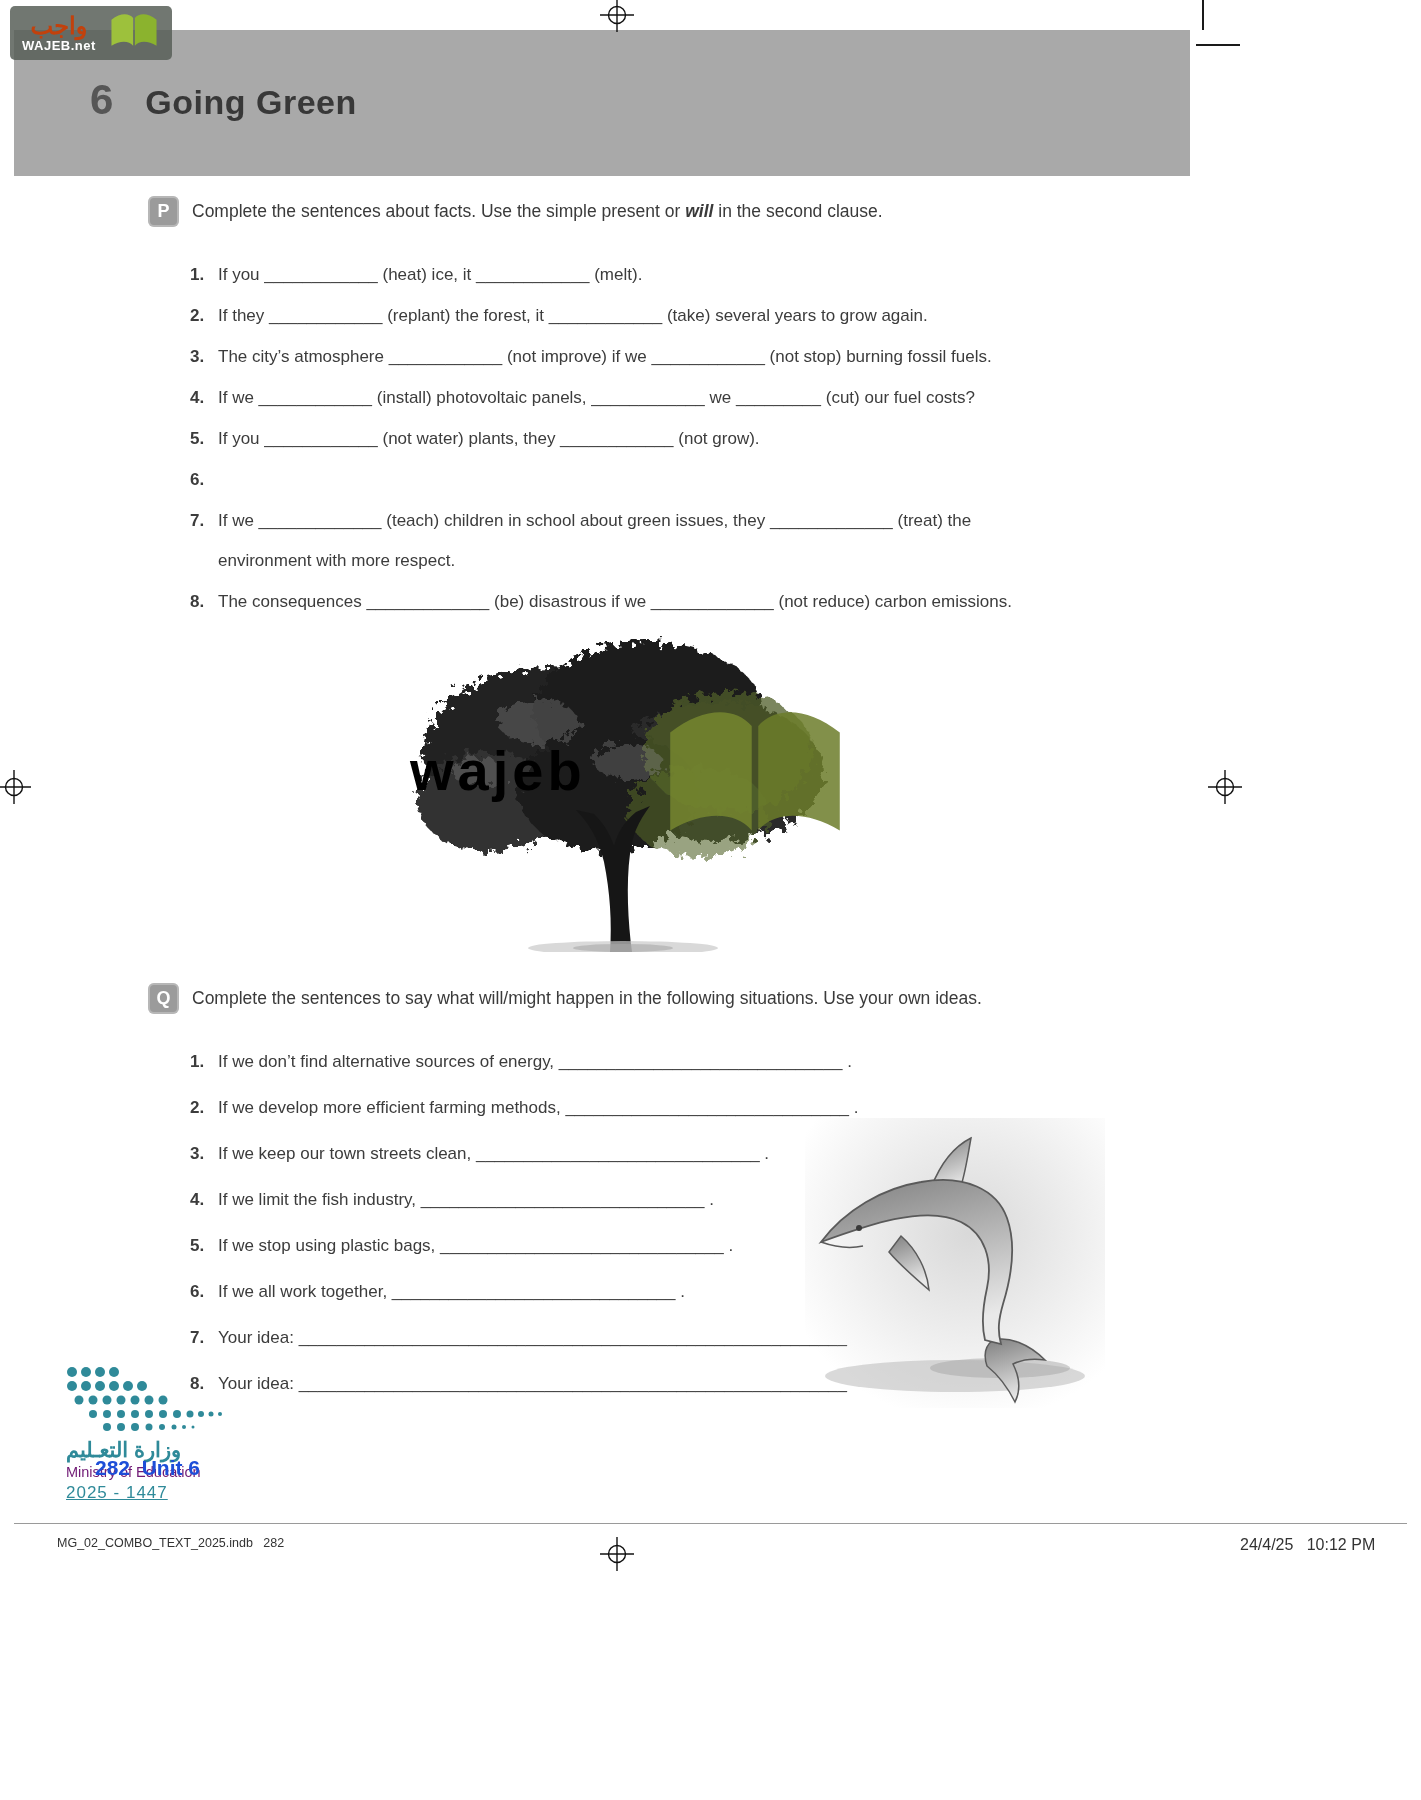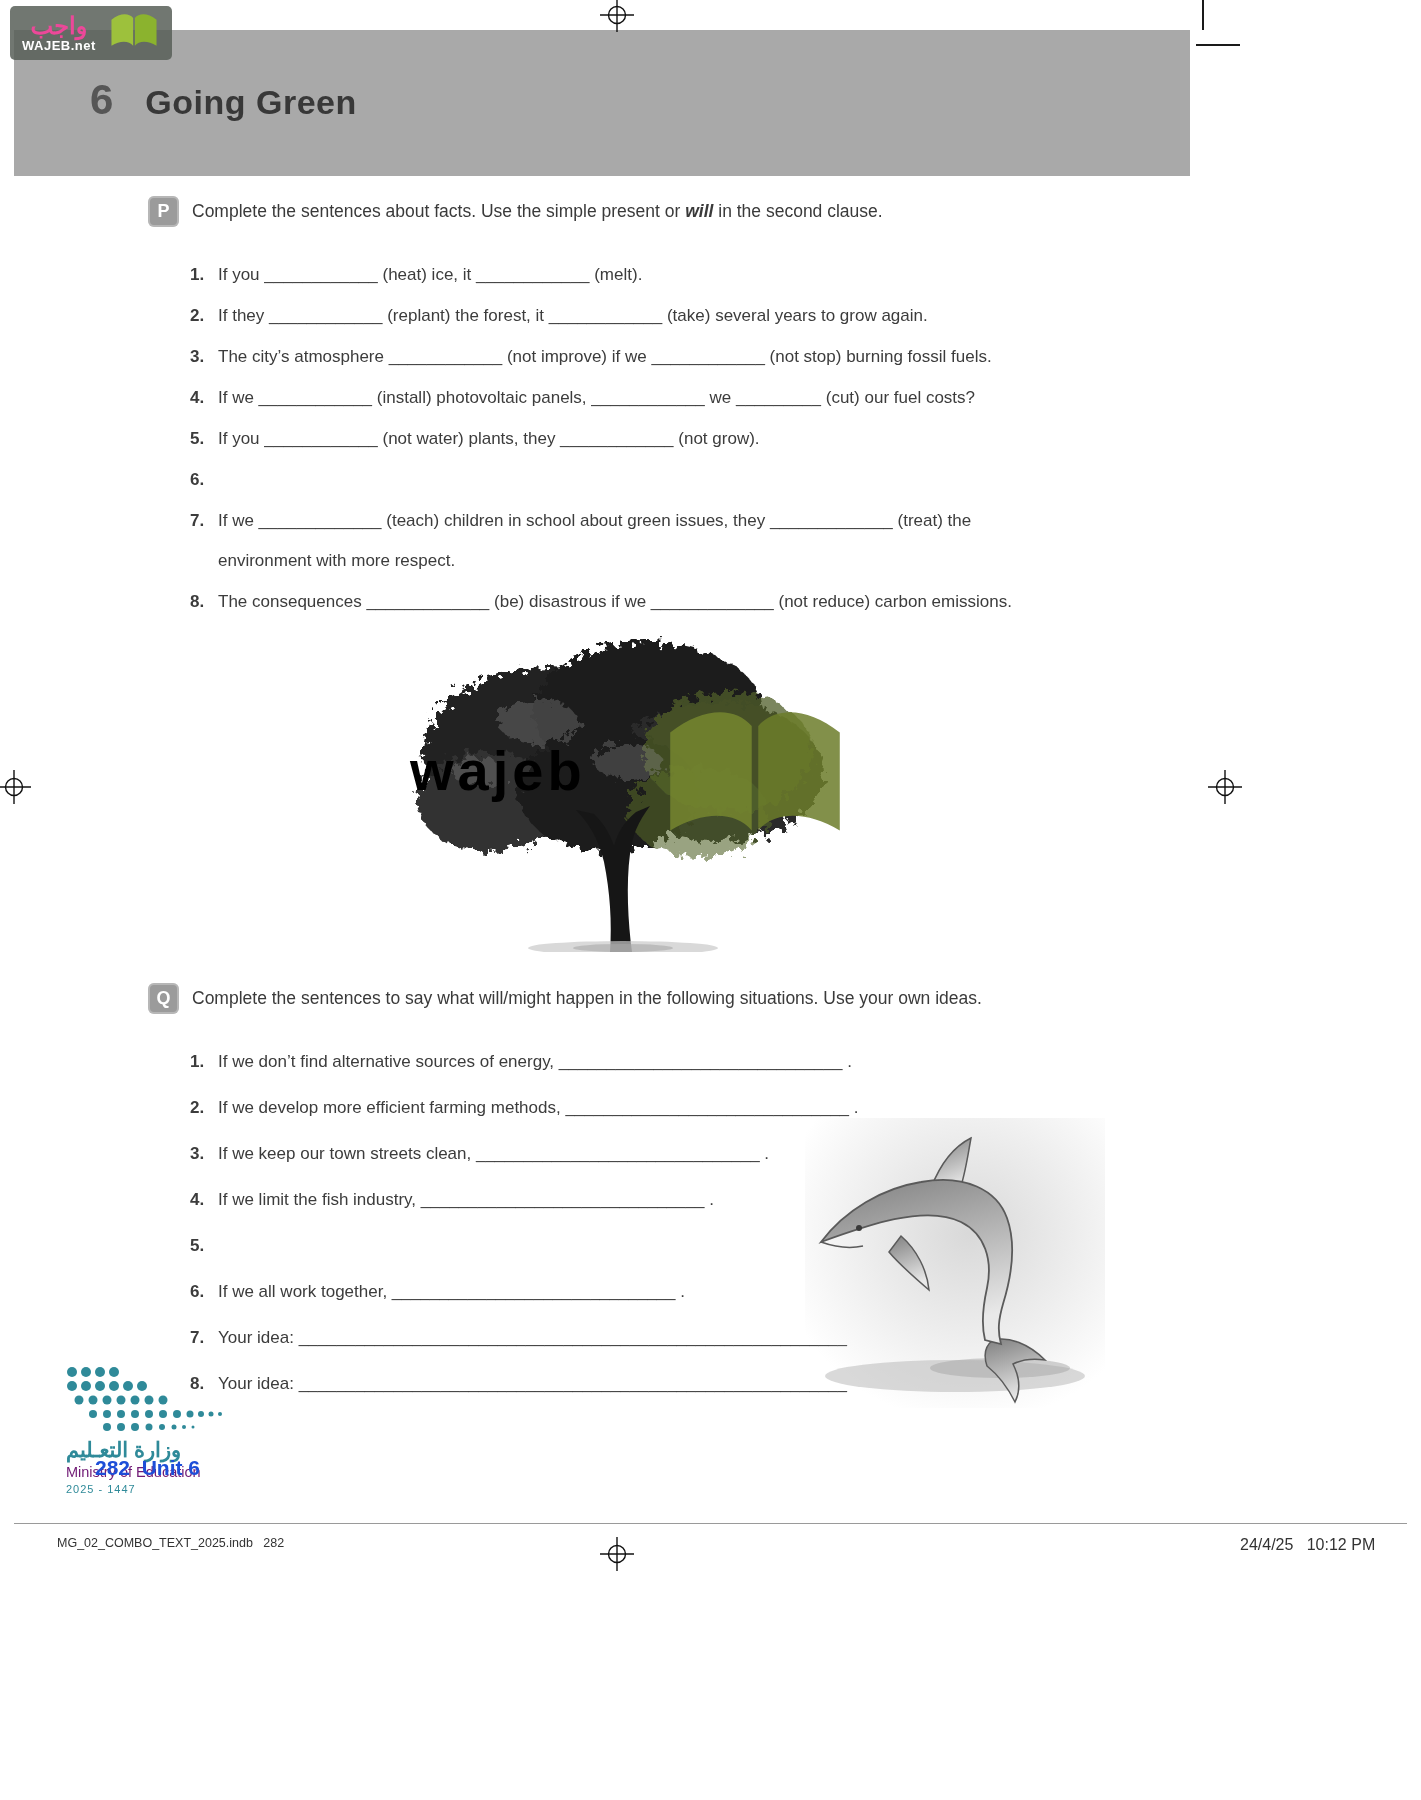--- a/index.html
+++ b/index.html
@@ -9,21 +9,21 @@
   
   .band{position:absolute;left:14px;top:30px;width:1176px;height:146px;background:#a9a9a9;}
   .band-title{position:absolute;left:90px;top:76px;display:flex;align-items:baseline;gap:32px;}
   .unit-num{font-size:42px;font-weight:600;color:#565656;}
   .title{font-size:34px;font-weight:600;color:#383838;letter-spacing:.5px;}
 
   
   .logo{position:absolute;left:10px;top:6px;display:flex;gap:12px;align-items:center;
         background:rgba(88,95,88,.85);padding:5px 12px;border-radius:5px;z-index:5;}
   .logo-text{display:flex;flex-direction:column;align-items:center;line-height:1.1;}
-  .logo-ar{color:#ec4899;font-size:24px;font-weight:bold;}
+  .logo-ar{color:#c2410c;font-size:24px;font-weight:bold;}
   .logo-site{color:#fff;font-size:13px;font-weight:bold;letter-spacing:.5px;}
 
   
   .section{position:absolute;left:148px;width:930px;}
   #sec-p{top:196px;} #sec-q{top:983px;}
   .sec-head{display:flex;align-items:flex-start;gap:13px;}
   .badge{flex:0 0 31px;width:31px;height:31px;border-radius:6px;background:#9b9b9b;color:#fff;
          font-weight:bold;font-size:18px;display:flex;align-items:center;justify-content:center;
          box-shadow:inset 0 0 0 2px rgba(255,255,255,.28);}
   .instr{font-size:17.5px;padding-top:5px;color:#3a3a3a;}
@@ -41,21 +41,21 @@
   .wm-text{position:absolute;left:5px;top:38px;font-size:56px;font-weight:bold;color:#000000;
            mix-blend-mode:screen;letter-spacing:4px;}
   .wm-book{position:absolute;right:0;top:0;mix-blend-mode:multiply;opacity:.85;}
   .dolphin-wrap{position:absolute;left:805px;top:1118px;width:300px;height:290px;}
 
   
   .moe-dots{position:absolute;left:62px;top:1366px;z-index:2;}
   .moe-text{position:absolute;left:66px;top:1436px;line-height:1.3;z-index:1;}
   .moe-ar{font-size:21px;color:#2f8a99;font-weight:bold;}
   .moe-en{font-size:14.5px;color:#701a75;}
-  .moe-years{font-size:11px;color:#2f8a99;letter-spacing:1px;}
+  .moe-years{font-size:17px;color:#2f8a99;letter-spacing:1px;text-decoration:underline;}
   .unit-label{position:absolute;left:95px;top:1456px;font-size:21px;font-weight:bold;color:#1d4ed8;
               z-index:3;white-space:pre;}
   .rule{position:absolute;left:14px;top:1523px;width:1393px;height:1px;background:#9a9a9a;}
   .print-left{position:absolute;left:57px;top:1536px;font-size:12.5px;color:#333;white-space:pre;}
   .print-right{position:absolute;left:1240px;top:1536px;font-size:16px;color:#333;white-space:pre;}
 
   
   .reg{position:absolute;z-index:6;}
   .crop-v{position:absolute;left:1202px;top:0;width:2px;height:30px;background:#1a1a1a;z-index:6;}
   .crop-h{position:absolute;left:1196px;top:44px;width:44px;height:2px;background:#1a1a1a;z-index:6;}
@@ -210,20 +210,21 @@
       <div class="item">
           <span class="num">3.</span>
           <span class="txt">If we keep our town streets clean, ______________________________ .</span>
         </div>
       <div class="item">
           <span class="num">4.</span>
           <span class="txt">If we limit the fish industry, ______________________________ .</span>
         </div>
       <div class="item">
           <span class="num">5.</span>
+          <span class="txt">If we stop using plastic bags, ______________________________ .</span>
         </div>
       <div class="item">
           <span class="num">6.</span>
           <span class="txt">If we all work together, ______________________________ .</span>
         </div>
       <div class="item">
           <span class="num">7.</span>
           <span class="txt">Your idea: __________________________________________________________</span>
         </div>
       <div class="item">

